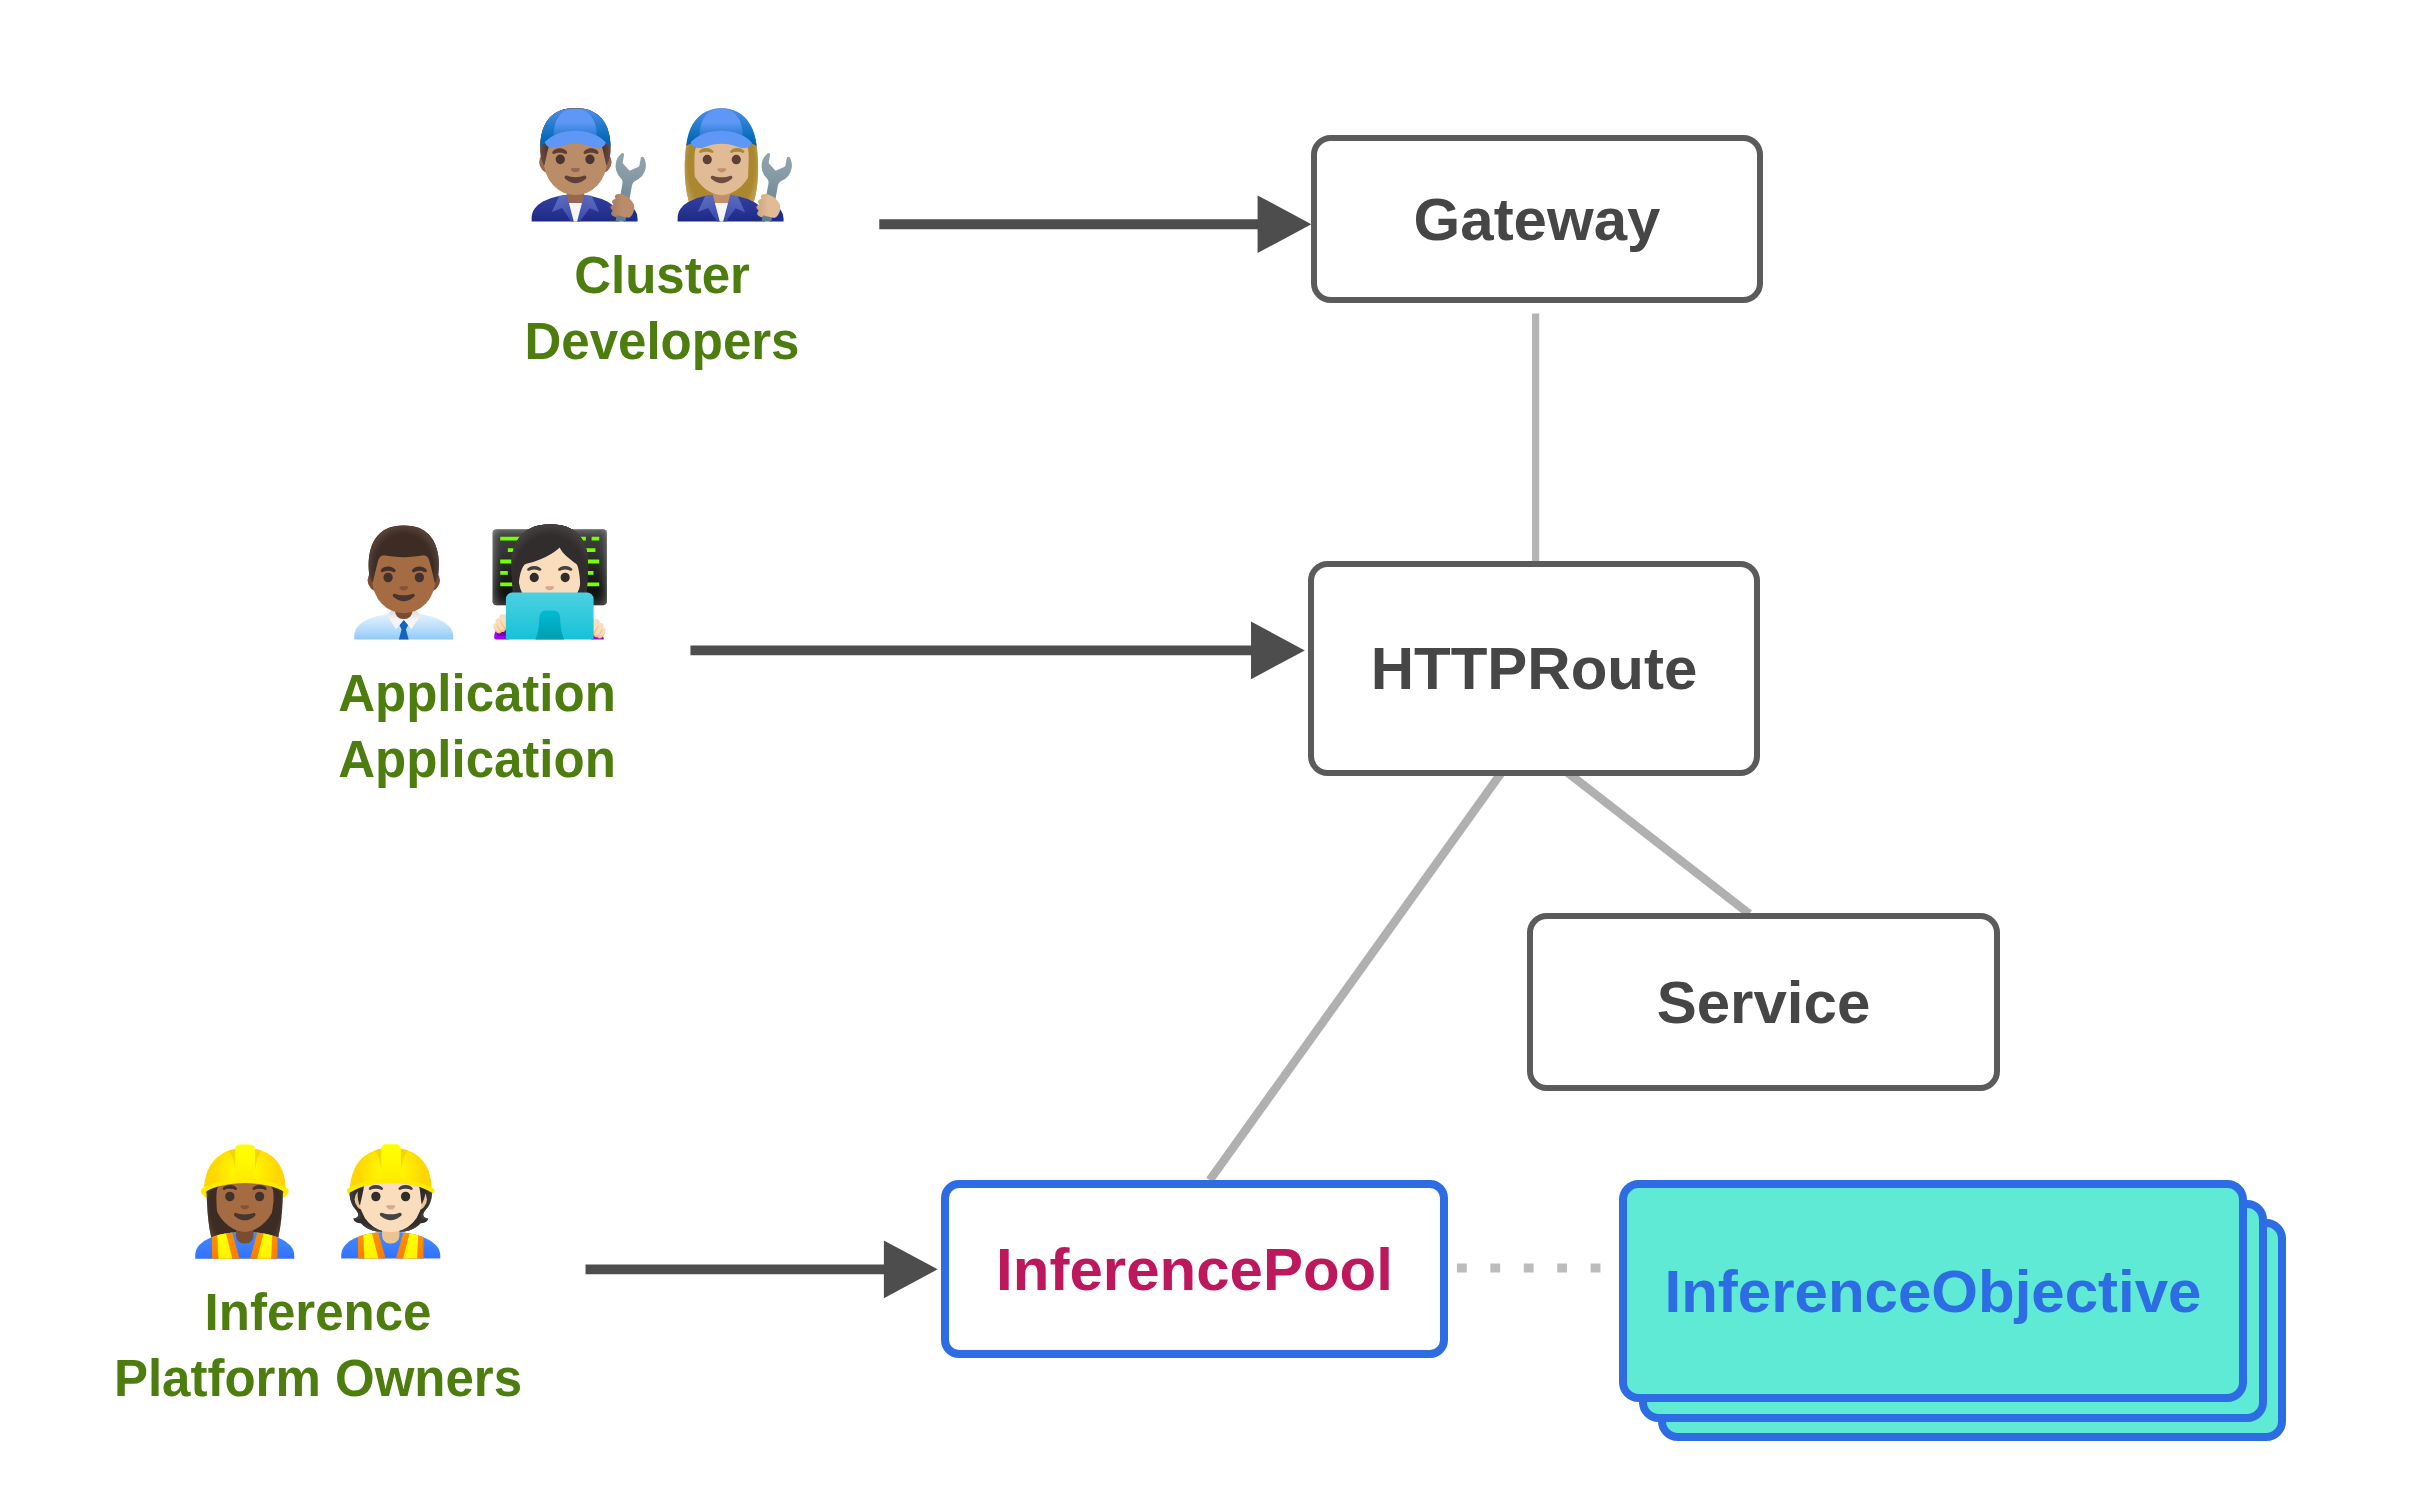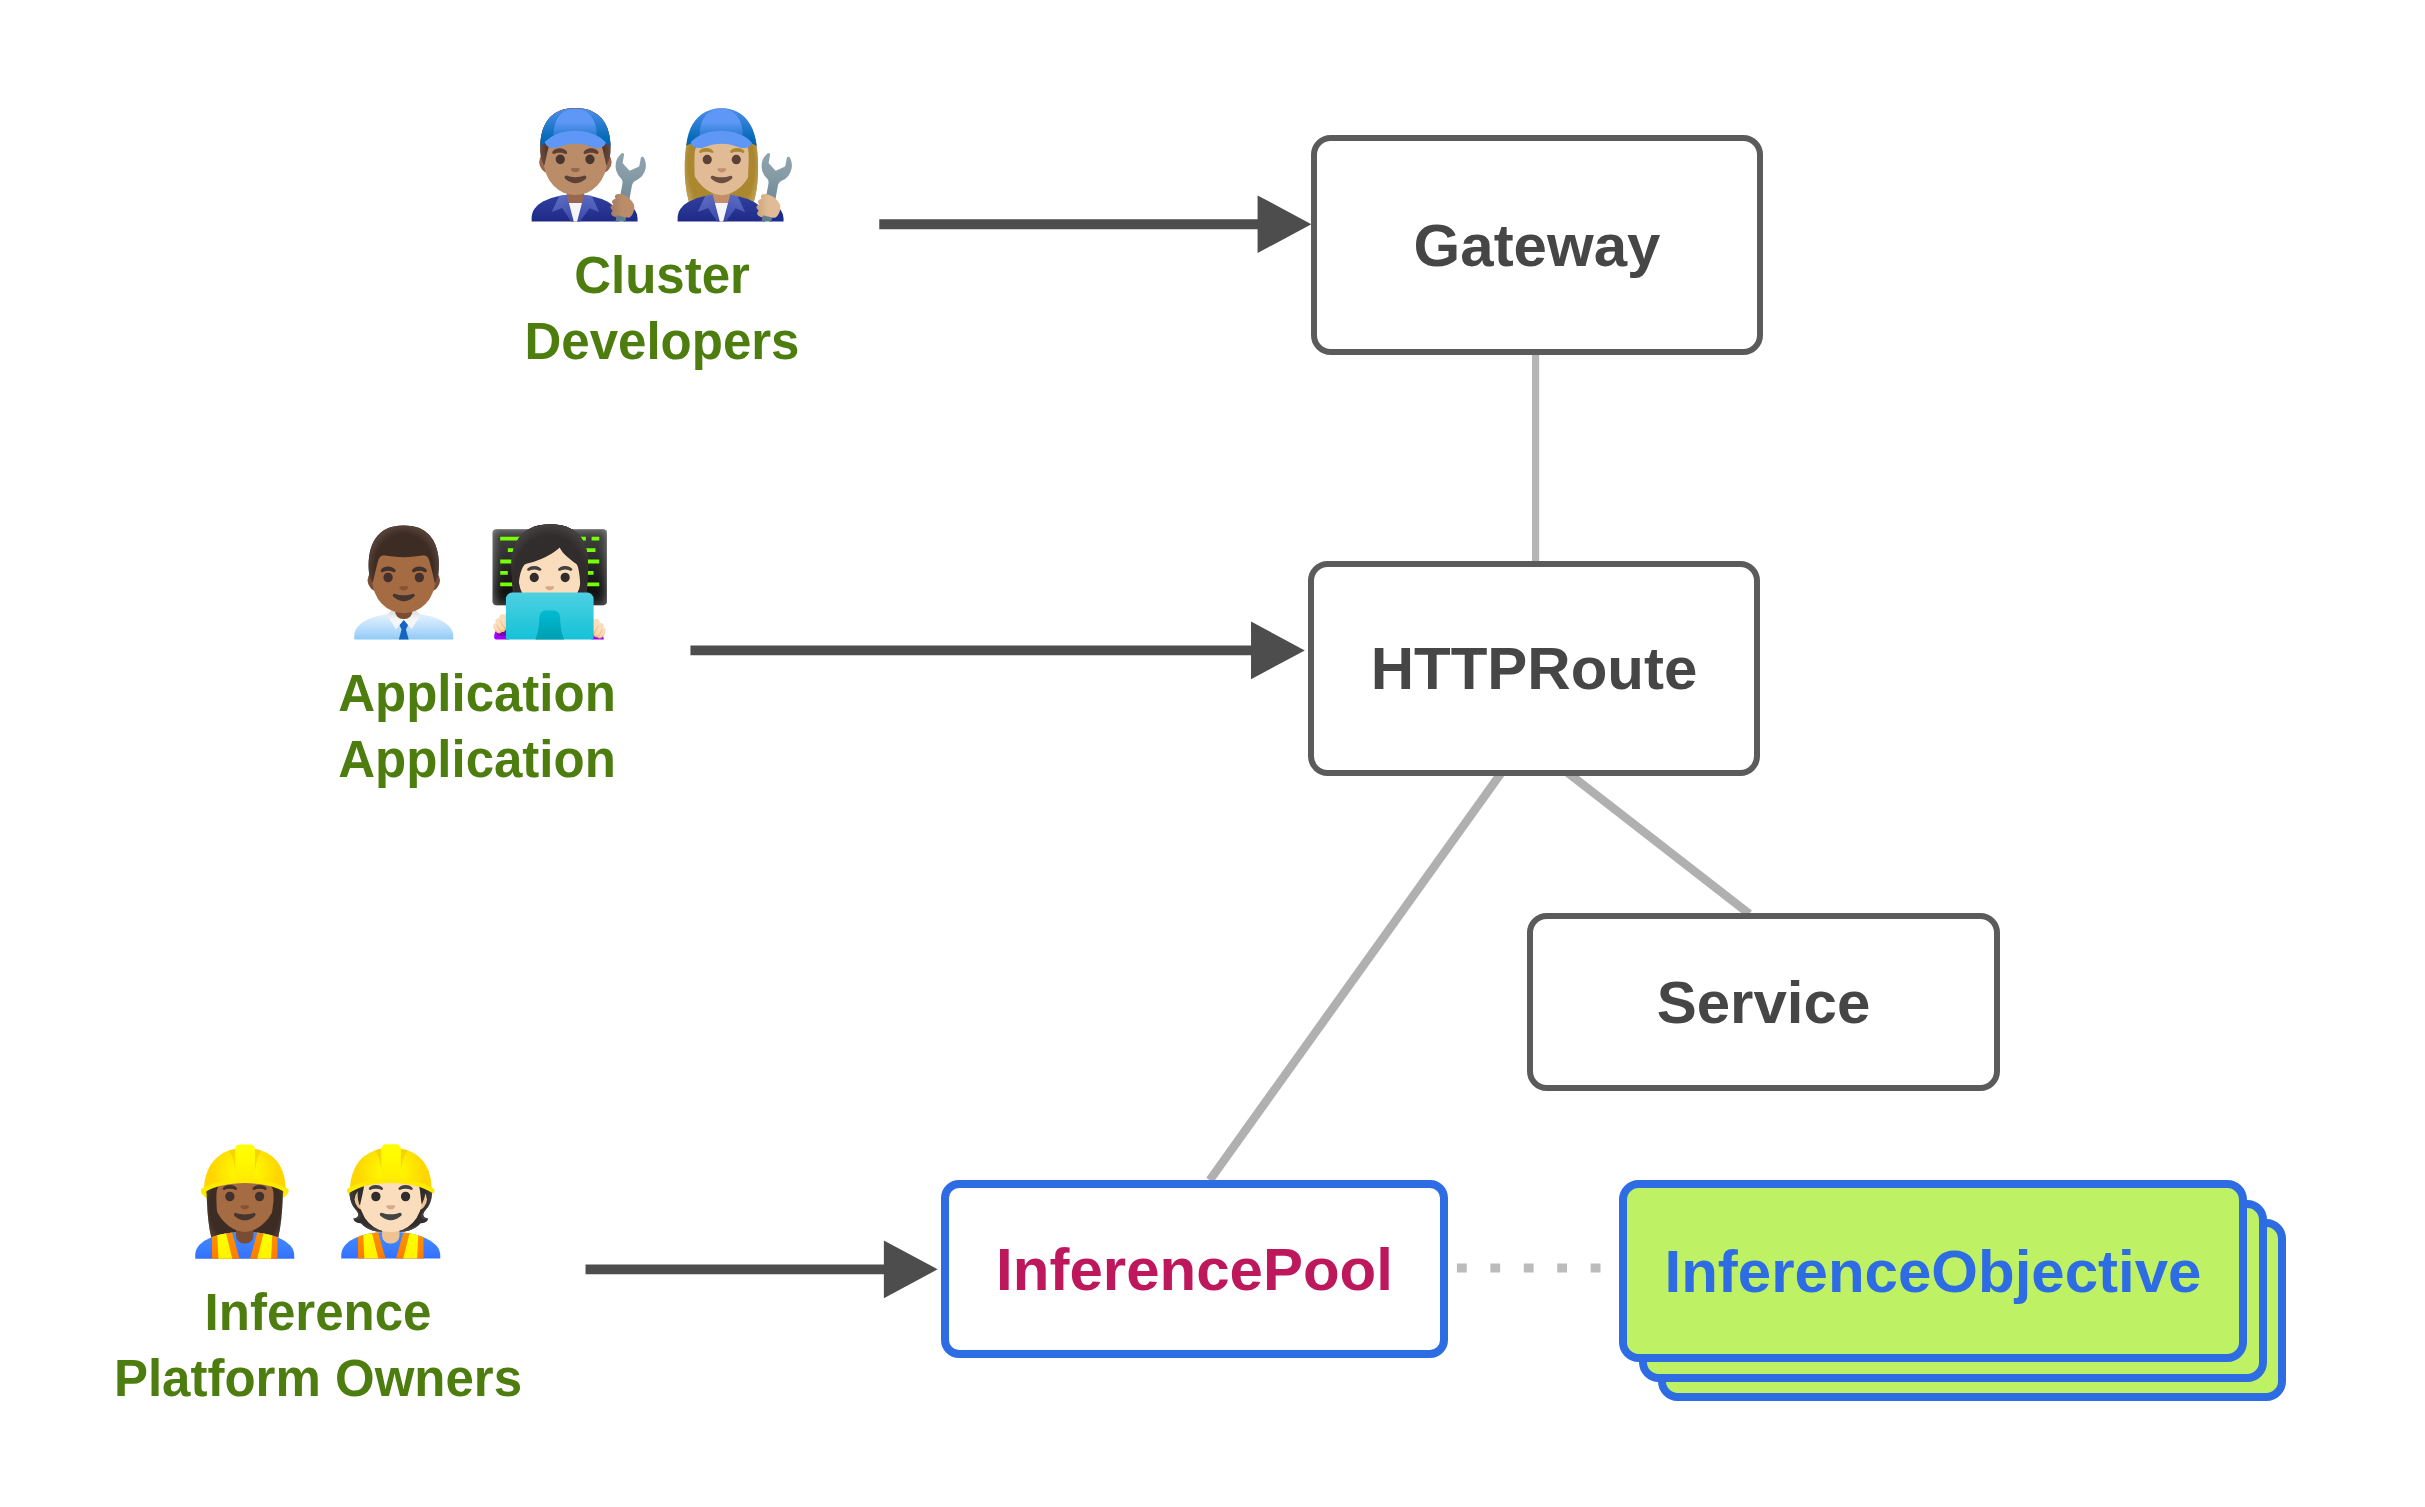--- a/index.html
+++ b/index.html
@@ -25,22 +25,22 @@
     color: #464646;
   }
   .node.blue {
     border: 8.5px solid #2e6ce4;
     border-radius: 18px;
     color: #be185d;
   }
   .stack { position: absolute; z-index: 2; }
   .stack .layer {
     position: absolute;
-    width: 628px; height: 182px;
-    background: #bef264;
+    width: 628px; height: 222px;
+    background: #5eead4;
     border: 8.5px solid #2e6ce4;
     border-radius: 19.7px;
   }
   .stack .layer.main {
     display: flex; align-items: center; justify-content: center;
     font-weight: bold; font-size: 60px; color: #2e6ce4; z-index: 3;
   }
 
   .actor { position: absolute; z-index: 2; width: 524px; text-align: center; }
   .actor .emojis {
@@ -73,21 +73,21 @@
     <g>
       <line x1="1053" y1="992" x2="1916" y2="992" stroke="#4d4d4d" stroke-width="15"></line>
       <polygon points="1908,948 1990,992 1908,1036" fill="#4d4d4d"></polygon>
     </g>
     <g>
       <line x1="893" y1="1936" x2="1356" y2="1936" stroke="#4d4d4d" stroke-width="15"></line>
       <polygon points="1348,1892 1430,1936 1348,1980" fill="#4d4d4d"></polygon>
     </g>
   </svg>
 
-  <div class="node gray" style="left:1311px; top:135px; width:452px; height:220px;">
+  <div class="node gray" style="left:1311px; top:135px; width:452px; height:168px;">
     <span>Gateway</span>
   </div>
 
   <div class="node gray" style="left:1308px; top:561px; width:452px; height:215px;">
     <span>HTTPRoute</span>
   </div>
 
   <div class="node gray" style="left:1527px; top:913px; width:473px; height:178px;">
     <span>Service</span>
   </div>

